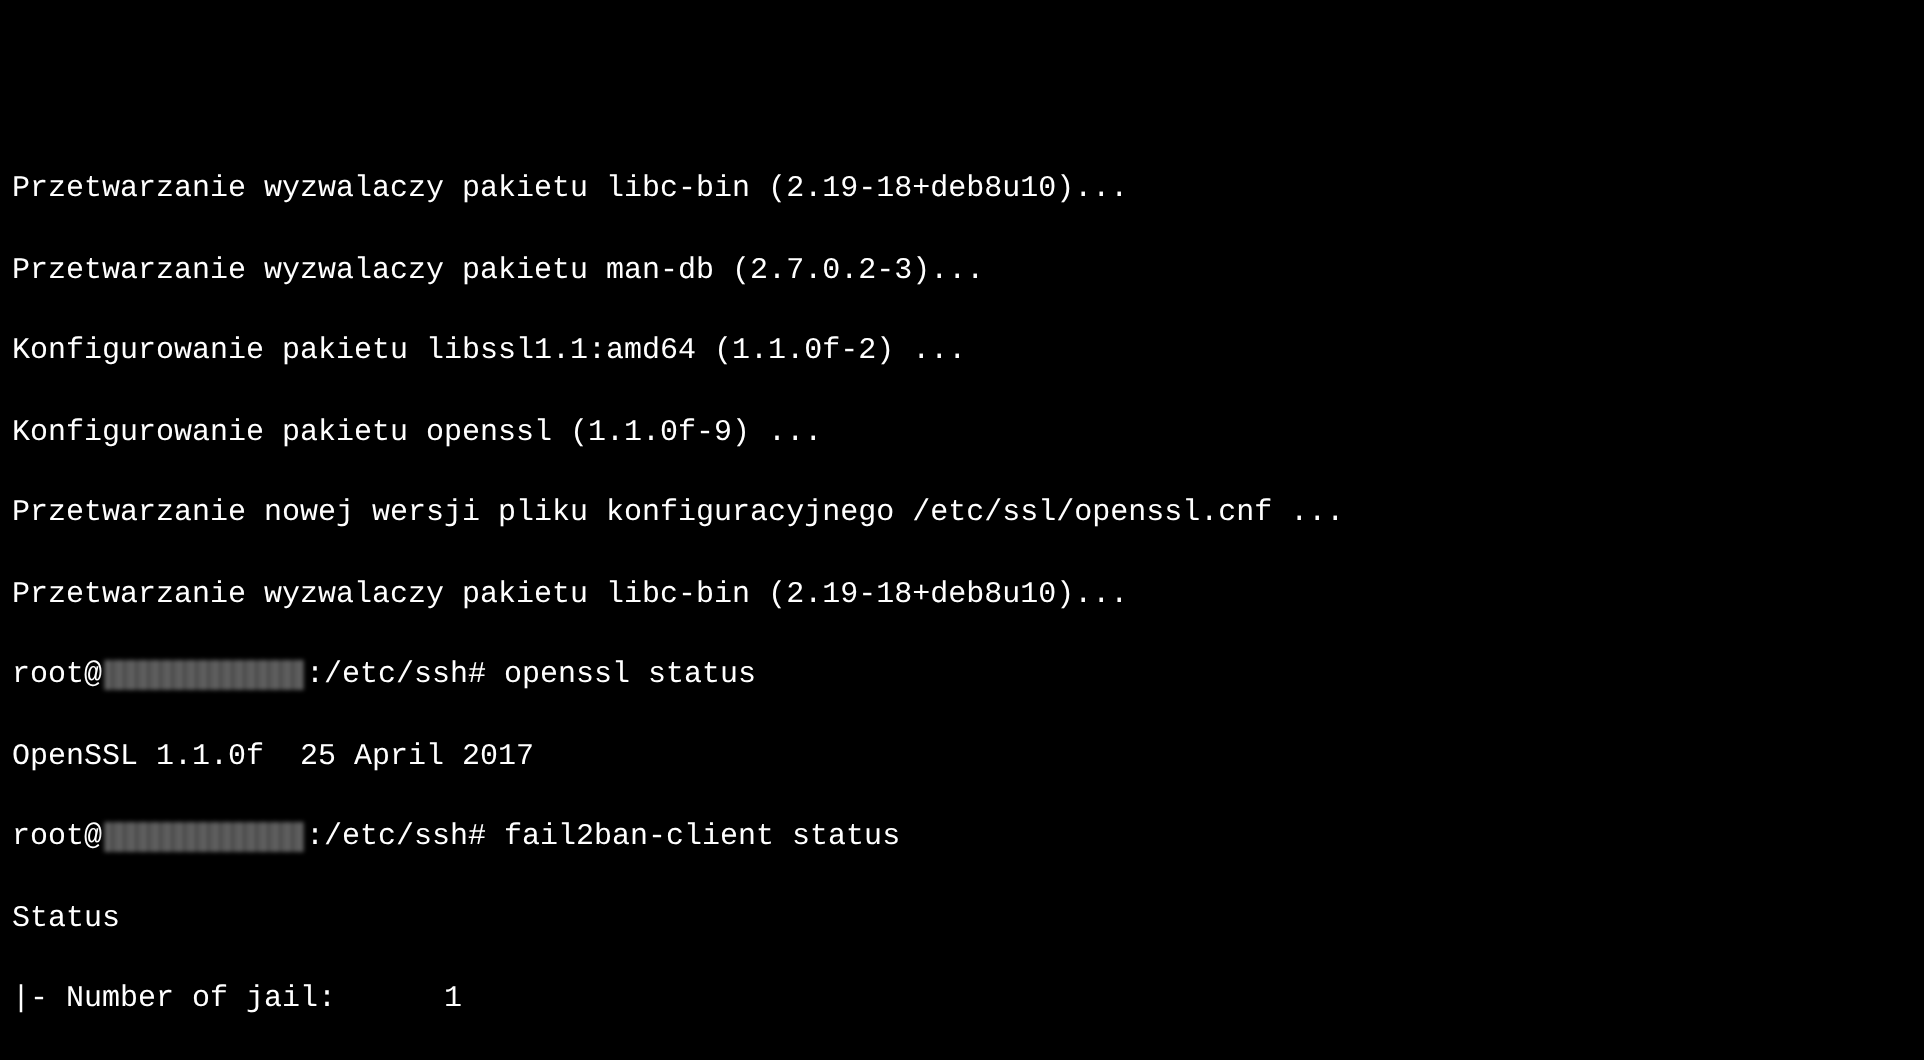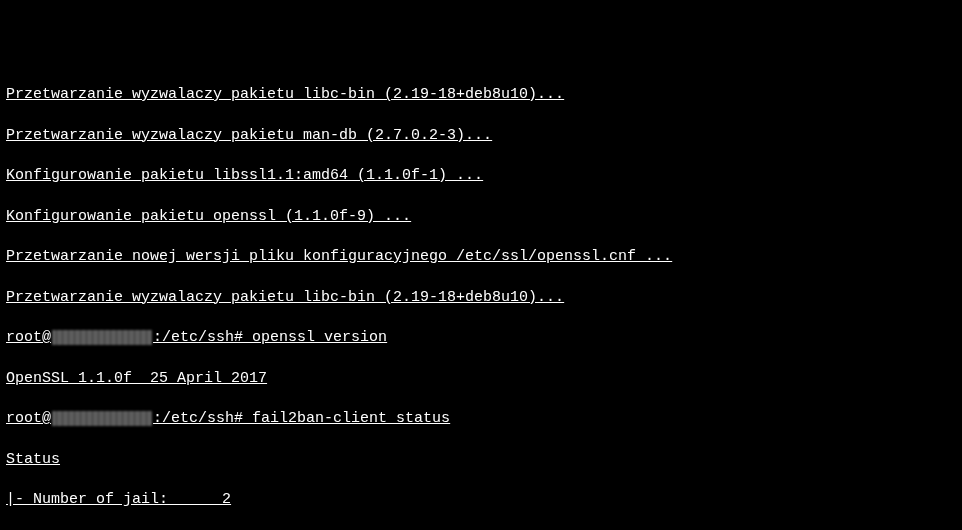--- a/index.html
+++ b/index.html
@@ -1,19 +1,18 @@
 <!DOCTYPE html>
 <html><head>
   <meta charset="utf-8">
   <style>
     * {
       margin: 0;
       padding: 0;
       box-sizing: border-box;
-      text-decoration: underline;
     }
     body {
       background: #000;
       color: #fff;
       font-family: "Courier New", monospace;
       font-size: 15px;
       line-height: 1.35;
       padding: 4px 6px;
       width: 962px;
       height: 530px;
@@ -39,29 +38,29 @@
       margin: 0 1px;
     }
   </style>
 </head>
 <body>
 
 
 
 <span class="line">Przetwarzanie wyzwalaczy pakietu libc-bin (2.19-18+deb8u10)...</span>
 <span class="line">Przetwarzanie wyzwalaczy pakietu man-db (2.7.0.2-3)...</span>
-<span class="line">Konfigurowanie pakietu libssl1.1:amd64 (1.1.0f-1) ...</span>
+<span class="line">Konfigurowanie pakietu libssl1.1:amd64 (1.1.0f-2) ...</span>
 <span class="line">Konfigurowanie pakietu openssl (1.1.0f-9) ...</span>
 <span class="line">Przetwarzanie nowej wersji pliku konfiguracyjnego /etc/ssl/openssl.cnf ...</span>
 <span class="line">Przetwarzanie wyzwalaczy pakietu libc-bin (2.19-18+deb8u10)...</span>
-<span class="line"><span>root@</span><span class="redacted"></span><span>:/etc/ssh#</span><span> openssl version</span></span>
+<span class="line"><span>root@</span><span class="redacted"></span><span>:/etc/ssh#</span><span> openssl status</span></span>
 <span class="line">OpenSSL 1.1.0f  25 April 2017</span>
 <span class="line"><span>root@</span><span class="redacted"></span><span>:/etc/ssh#</span><span> fail2ban-client status</span></span>
 <span class="line">Status</span>
-<span class="line">|- Number of jail:      2</span>
+<span class="line">|- Number of jail:      1</span>
 
 
 
 
 
 
 
 
 
 

